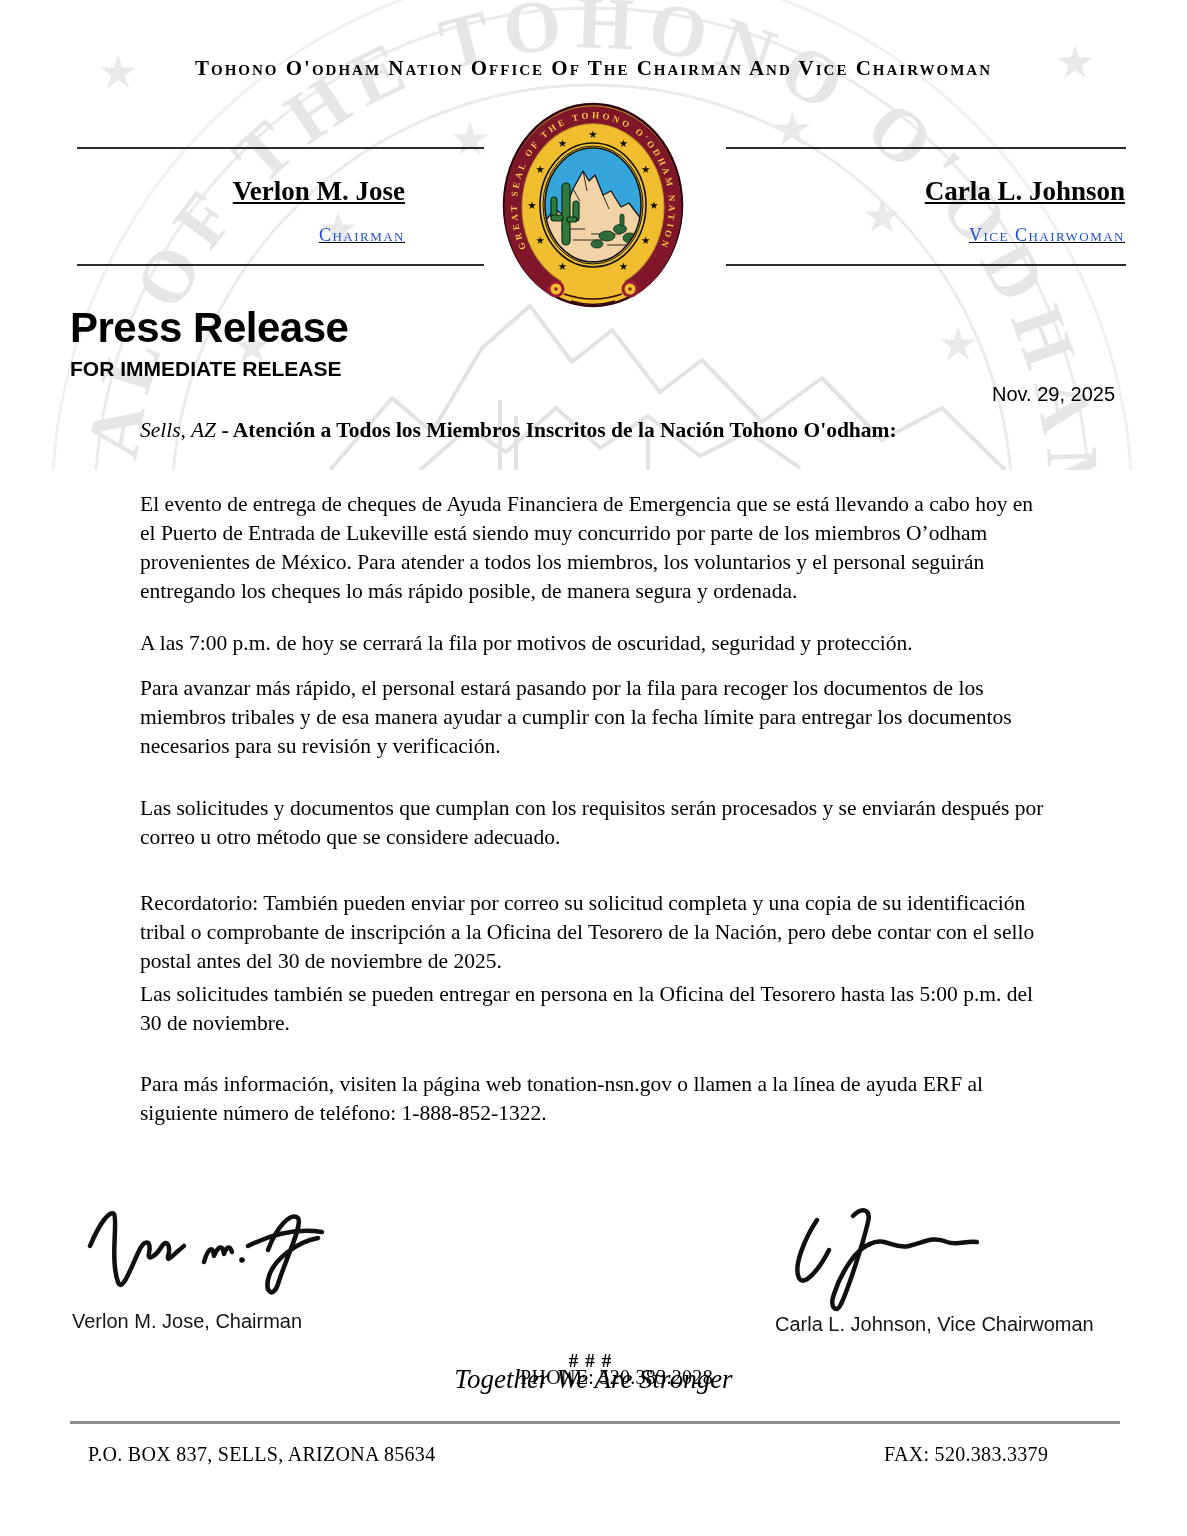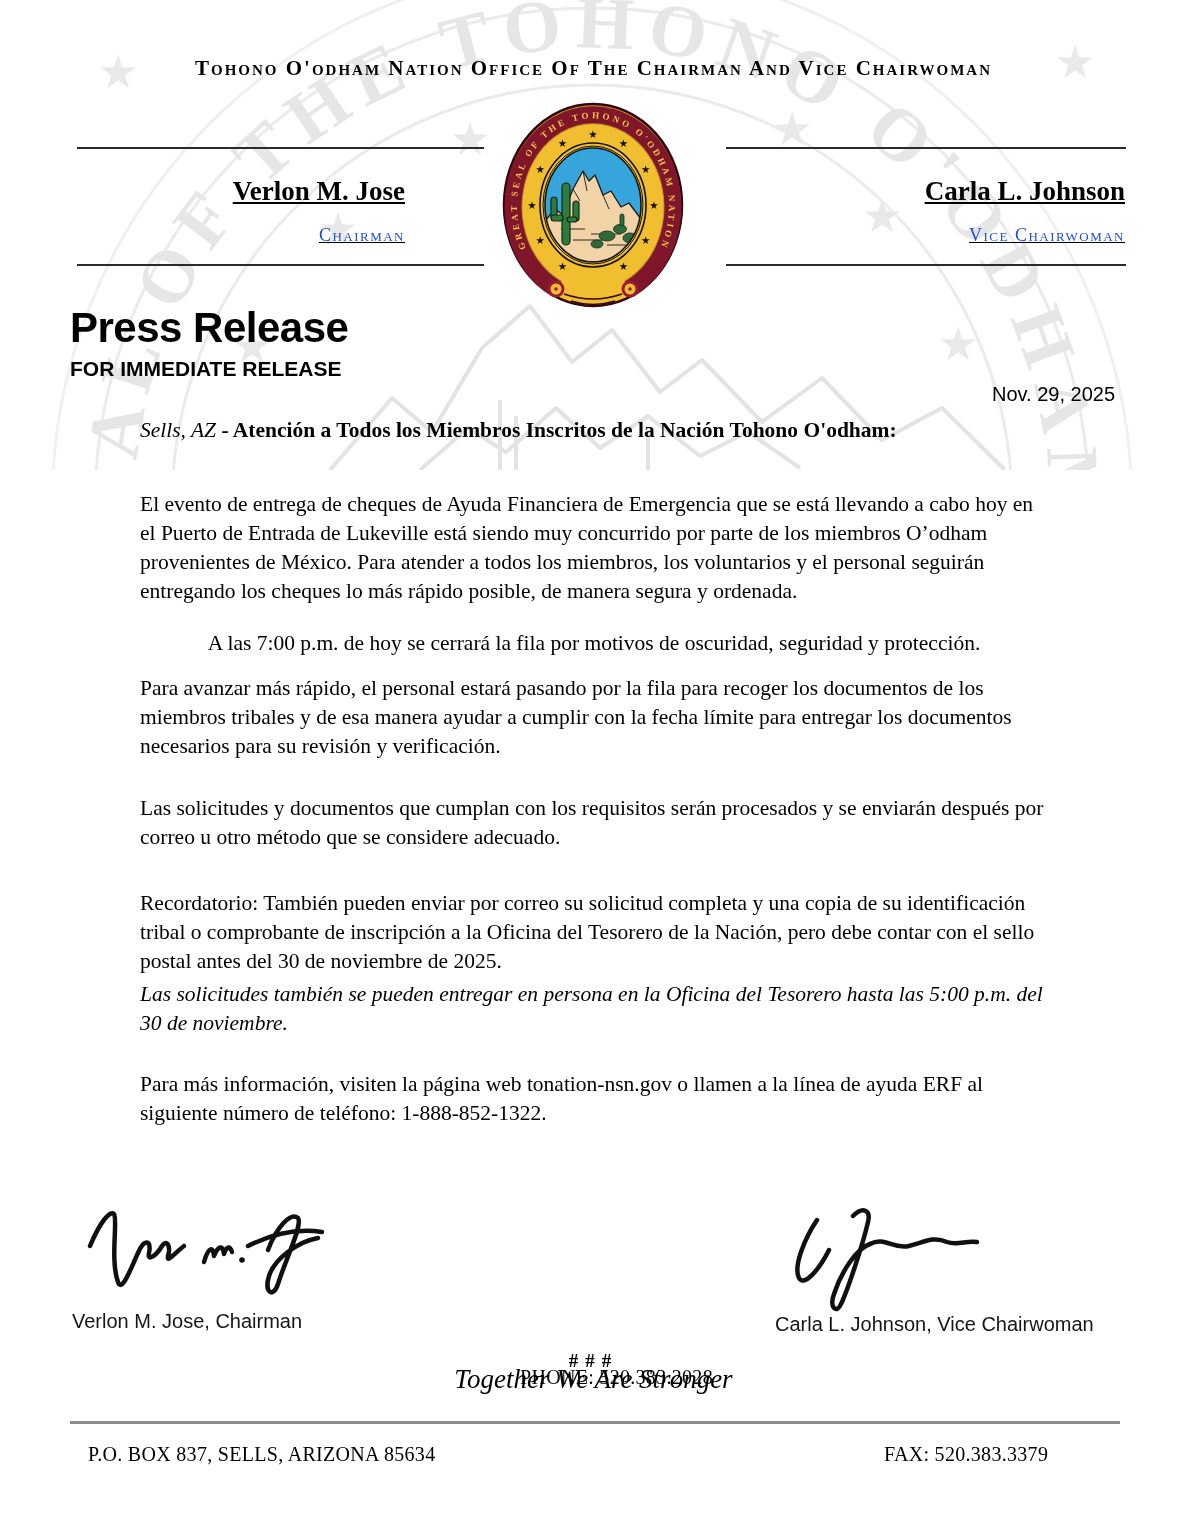--- a/index.html
+++ b/index.html
@@ -173,25 +173,25 @@
   </svg>
 
   <div class="abs pr-title">Press Release</div>
   <div class="abs pr-immediate">FOR IMMEDIATE RELEASE</div>
   <div class="abs pr-date">Nov. 29, 2025</div>
 
   <div class="abs content">
     <p class="headline"><span class="dateline">Sells, AZ</span><span> - </span><span>Atención a Todos los Miembros Inscritos de la Nación Tohono O'odham:</span></p>
     <div>
         <p class="body-para" style="margin-top: 0px;">El evento de entrega de cheques de Ayuda Financiera de Emergencia que se está llevando a cabo hoy en el Puerto de Entrada de Lukeville está siendo muy concurrido por parte de los miembros O’odham provenientes de México. Para atender a todos los miembros, los voluntarios y el personal seguirán entregando los cheques lo más rápido posible, de manera segura y ordenada.</p>
-        <p class="body-para" style="margin-top: 23px; text-align: center;">A las 7:00 p.m. de hoy se cerrará la fila por motivos de oscuridad, seguridad y protección.</p>
+        <p class="body-para" style="margin-top: 23px;">A las 7:00 p.m. de hoy se cerrará la fila por motivos de oscuridad, seguridad y protección.</p>
         <p class="body-para" style="margin-top: 16px;">Para avanzar más rápido, el personal estará pasando por la fila para recoger los documentos de los miembros tribales y de esa manera ayudar a cumplir con la fecha límite para entregar los documentos necesarios para su revisión y verificación.</p>
         <p class="body-para" style="margin-top: 33px;">Las solicitudes y documentos que cumplan con los requisitos serán procesados y se enviarán después por correo u otro método que se considere adecuado.</p>
         <p class="body-para" style="margin-top: 37px;">Recordatorio: También pueden enviar por correo su solicitud completa y una copia de su identificación tribal o comprobante de inscripción a la Oficina del Tesorero de la Nación, pero debe contar con el sello postal antes del 30 de noviembre de 2025.</p>
-        <p class="body-para" style="margin-top: 4px; font-style: italic;">Las solicitudes también se pueden entregar en persona en la Oficina del Tesorero hasta las 5:00 p.m. del 30 de noviembre.</p>
+        <p class="body-para" style="margin-top: 4px;">Las solicitudes también se pueden entregar en persona en la Oficina del Tesorero hasta las 5:00 p.m. del 30 de noviembre.</p>
         <p class="body-para" style="margin-top: 32px;">Para más información, visiten la página web tonation-nsn.gov o llamen a la línea de ayuda ERF al siguiente número de teléfono: 1-888-852-1322.</p>
       </div>
   </div>
 
   <svg class="abs" style="left:72px; top:1198px;" width="260" height="110" viewBox="0 0 260 110" aria-hidden="true">
     <g fill="none" stroke="#101010" stroke-width="4.5" stroke-linecap="round" stroke-linejoin="round">
       <path d="M 18 48 C 28 24, 38 12, 42 16 C 46 22, 38 62, 46 84 C 50 95, 58 72, 66 55"></path>
       <path d="M 66 55 C 72 40, 80 42, 77 55 C 75 64, 84 58, 90 48 C 95 40, 99 49, 96 58 C 94 66, 104 54, 112 48"></path>
       <path d="M 132 64 C 136 50, 141 47, 142 58 C 146 48, 151 46, 152 56 C 154 49, 158 47, 160 54"></path>
       <path d="M 196 52 C 205 28, 219 14, 226 20 C 231 27, 214 60, 206 86 C 201 101, 192 94, 197 78 C 202 62, 224 44, 246 40"></path>

